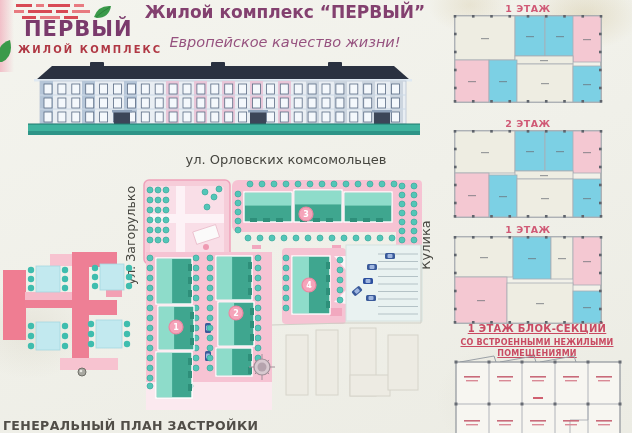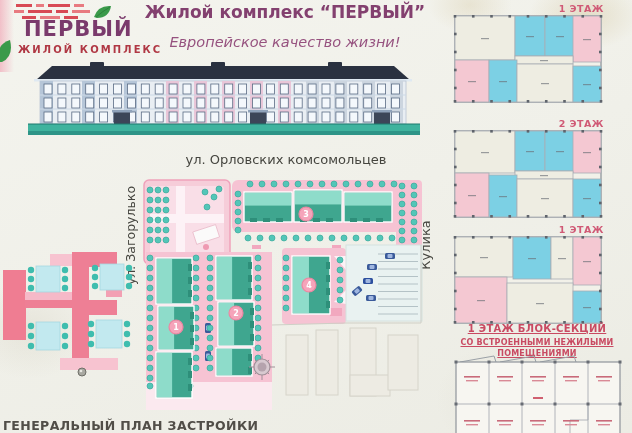--- a/index.html
+++ b/index.html
@@ -21,21 +21,21 @@
   .hdr{left:120px;top:2px;width:330px;text-align:center;}
   .hdr-title{font-size:17px;font-weight:bold;color:#83406f;}
   .hdr-sub{font-size:14.5px;font-style:italic;color:#96527f;margin-top:12px;}
   .street{color:#45453f;}
   .street-top{left:140px;top:152px;width:292px;text-align:center;font-size:13px;}
   .street-v{width:120px;text-align:center;font-size:12.5px;transform:rotate(-90deg);}
   .street-left{left:70px;top:228px;}
   .street-right{left:358px;top:230px;font-size:13px;}
   .kg-label{left:36px;top:190px;width:66px;font-size:14.5px;color:#3f3f3a;line-height:1.35;}
   .caption{left:3px;top:418px;font-size:12.5px;font-weight:bold;color:#514e48;letter-spacing:.4px;}
-  .fp-head{width:152px;text-align:right;font-size:9.5px;font-weight:bold;color:#d05a76;letter-spacing:.5px;}
+  .fp-head{width:152px;text-align:center;font-size:9.5px;font-weight:bold;color:#d05a76;letter-spacing:.5px;}
   .fp1h{left:452px;top:3px;} .fp2h{left:452px;top:118px;} .fp3h{left:452px;top:224px;}
   .blk-head{left:446px;top:322px;width:182px;text-align:center;color:#c94a62;font-weight:bold;line-height:1.45;}
   .blk-head .l1{font-size:10px;text-decoration:underline;letter-spacing:.3px;}
   .blk-head .l2{font-size:8px;text-decoration:underline;letter-spacing:.2px;}
   svg{display:block;}
 </style>
 </head>
 <body>
 
 <div class="board">

